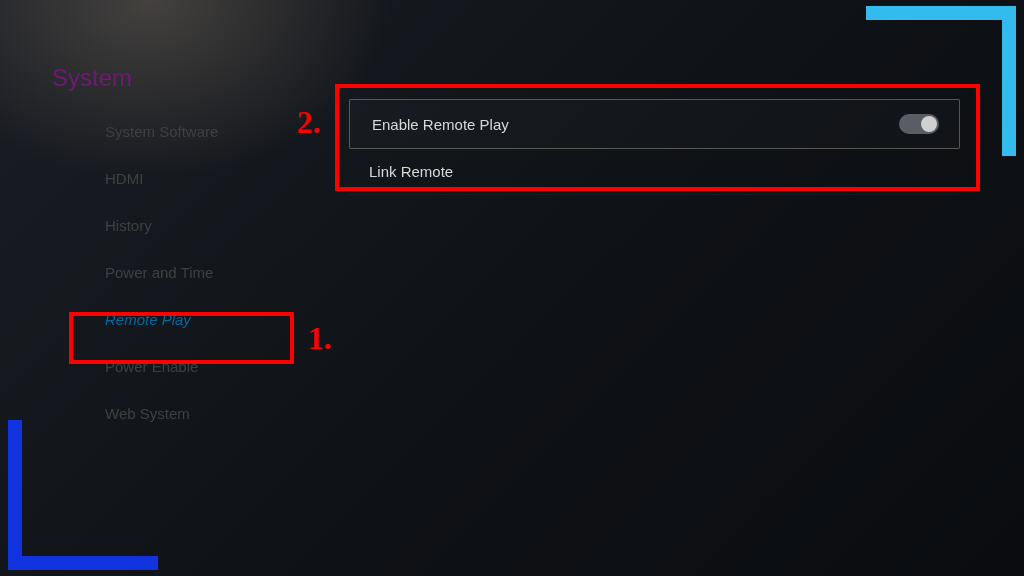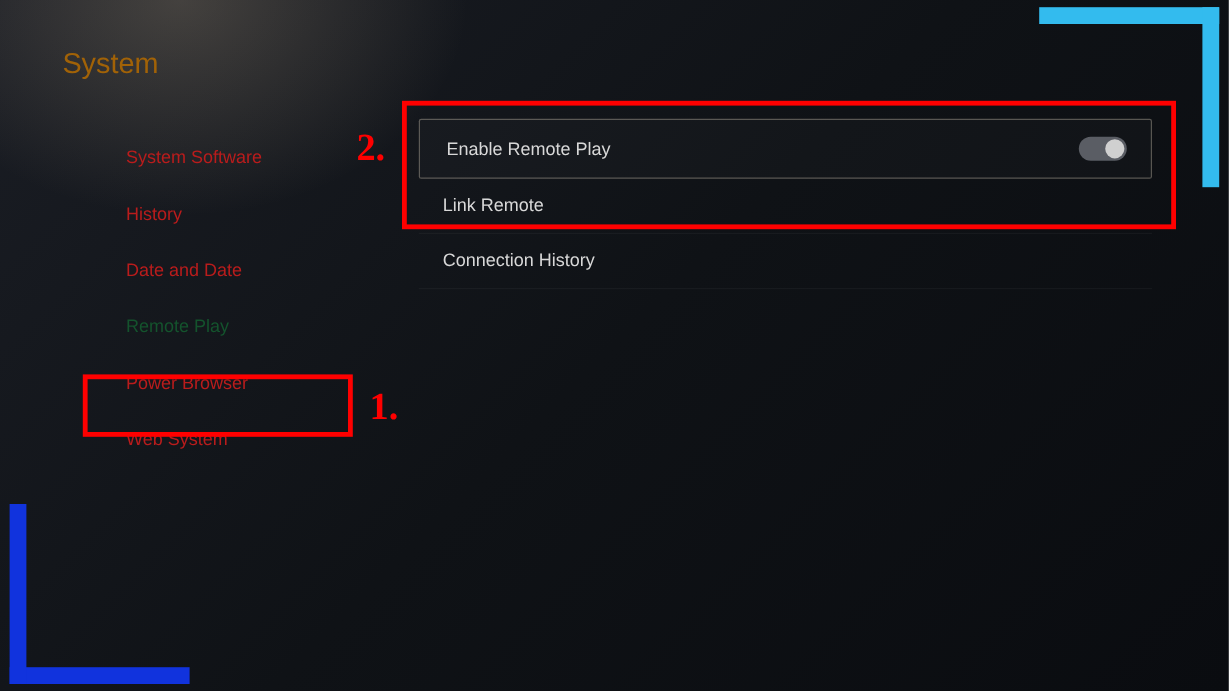--- a/index.html
+++ b/index.html
@@ -12,40 +12,41 @@
       height: 576px;
       background: radial-gradient(ellipse 400px 300px at 150px 0px, rgba(200,180,150,0.25), transparent 60%),
                   linear-gradient(135deg, #1a1d24 0%, #0f1216 50%, #0a0c10 100%);
       font-family: -apple-system, BlinkMacSystemFont, "Segoe UI", sans-serif;
       color: #e0e0e0;
       position: relative;
       overflow: hidden;
     }
     .page-title {
       position: absolute;
-      top: 40px;
+      top: 64px;
       left: 52px;
       font-size: 24px;
       font-weight: 300;
-      color: #a16207;
+      color: #701a75;
     }
     .sidebar {
       position: absolute;
       top: 108px;
       left: 105px;
       width: 200px;
     }
     .sidebar-item {
       padding: 15px 0;
       font-size: 15px;
-      color: #b91c1c;
+      color: #404040;
       cursor: pointer;
     }
     .sidebar-item.active {
-      color: #14532d;
+      color: #0369a1;
+      font-style: italic;
     }
     .main-panel {
       position: absolute;
       top: 99px;
       left: 349px;
       width: 611px;
     }
     .setting-row {
       display: flex;
       align-items: center;
@@ -136,40 +137,38 @@
       pointer-events: none;
     }
   </style>
 </head>
 <body>
 
 <div class="page-title">System</div>
 
 <div class="sidebar">
   <div class="sidebar-item">System Software</div>
+  <div class="sidebar-item">HDMI</div>
   <div class="sidebar-item">History</div>
-  <div class="sidebar-item">Date and Date</div>
+  <div class="sidebar-item">Power and Time</div>
   <div class="sidebar-item active">Remote Play</div>
-  <div class="sidebar-item">Power Browser</div>
+  <div class="sidebar-item">Power Enable</div>
   <div class="sidebar-item">Web System</div>
 </div>
 
 <div class="main-panel">
   <div class="setting-row highlighted">
     <span>Enable Remote Play</span>
     <div class="toggle">
       <div class="toggle-knob"></div>
     </div>
   </div>
   <div class="setting-row">
     <span>Link Remote</span>
   </div>
-  <div class="setting-row">
-    <span>Connection History</span>
-  </div>
 </div>
 
 <div class="annotation-box-1"></div>
 <div class="annotation-label-1">1.</div>
 <div class="annotation-box-2"></div>
 <div class="annotation-label-2">2.</div>
 <div class="corner-top-right"></div>
 <div class="corner-bottom-left"></div>
 
 </body></html>

